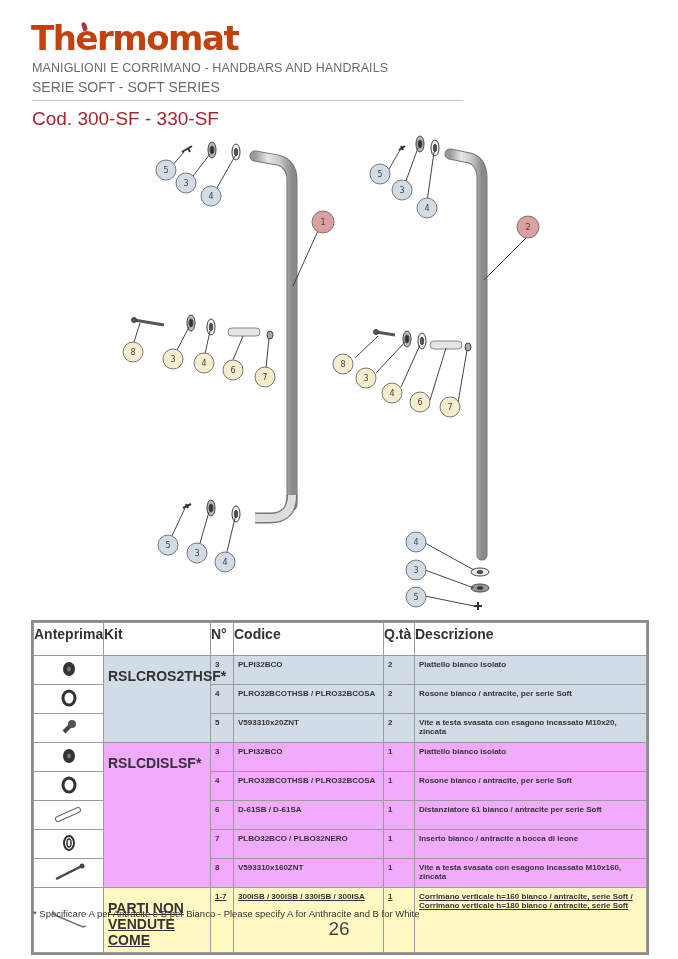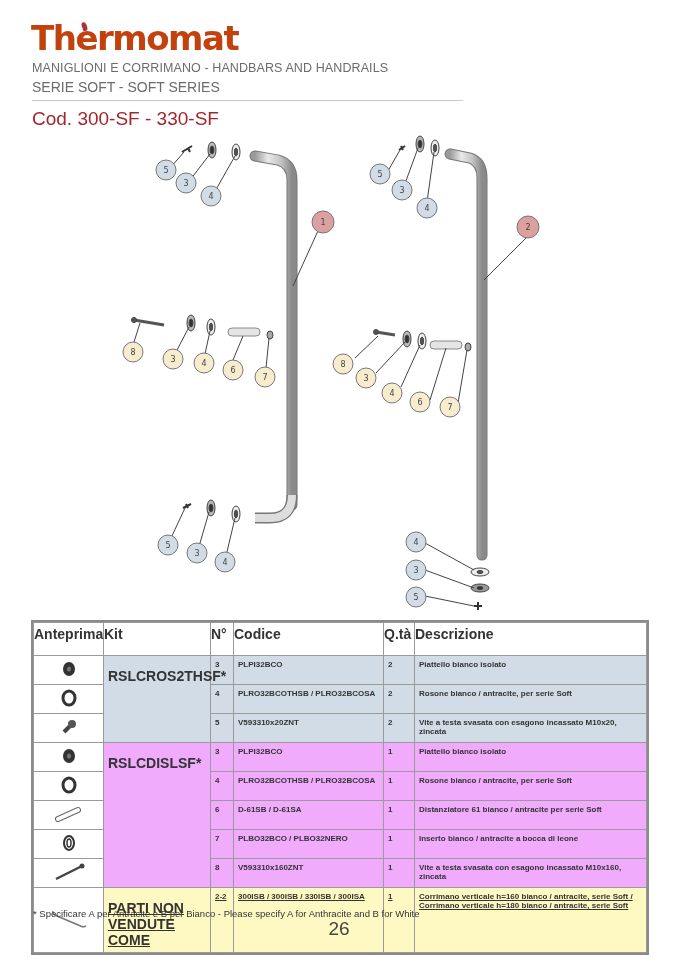--- a/index.html
+++ b/index.html
@@ -349,21 +349,21 @@
       <td>1</td>
       <td>Vite a testa svasata con esagono incassato M10x160, zincata</td>
     </tr>
 
     <tr class="red">
       <td class="preview"><span><svg width="40" height="22">
               <path d="M4 3 Q3 6 8 8 L34 19" stroke="#777" stroke-width="1.5" fill="none"></path>
               <path d="M34 19 l3 -1" stroke="#777" stroke-width="1.5"></path>
             </svg></span></td>
       <td class="kit">PARTI NON VENDUTE COME</td>
-      <td>2-2</td>
+      <td>1-7</td>
       <td>300ISB / 300ISB / 330ISB / 300ISA</td>
       <td>1</td>
       <td>Corrimano verticale h=160 bianco / antracite, serie Soft / Corrimano verticale h=180 bianco / antracite, serie Soft</td>
     </tr>
   </tbody>
 </table>
 
 <div class="footnote">* Specificare A per Antracite e B per Bianco - Please specify A for Anthracite and B for White</div>
 <div class="page-num">26</div>
 

